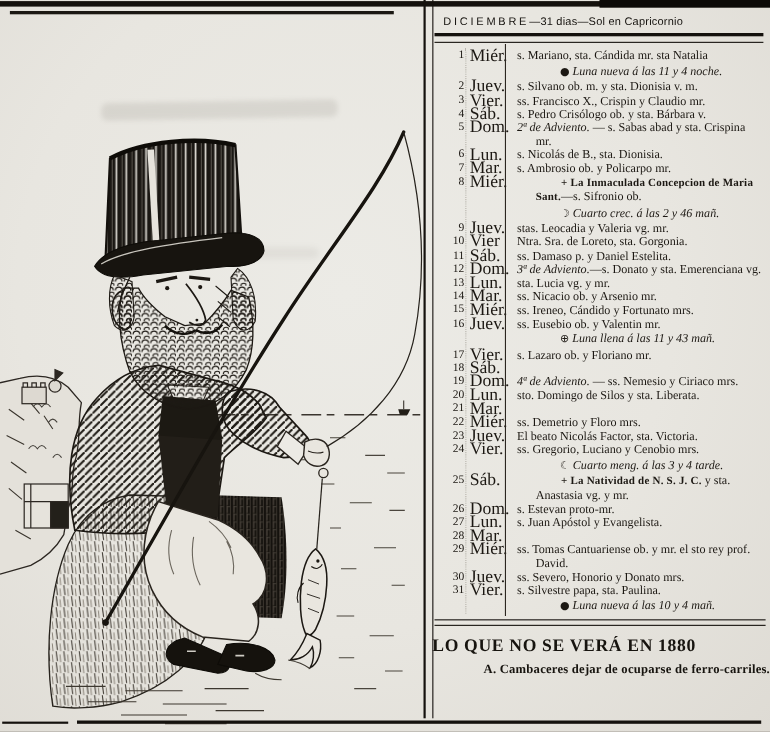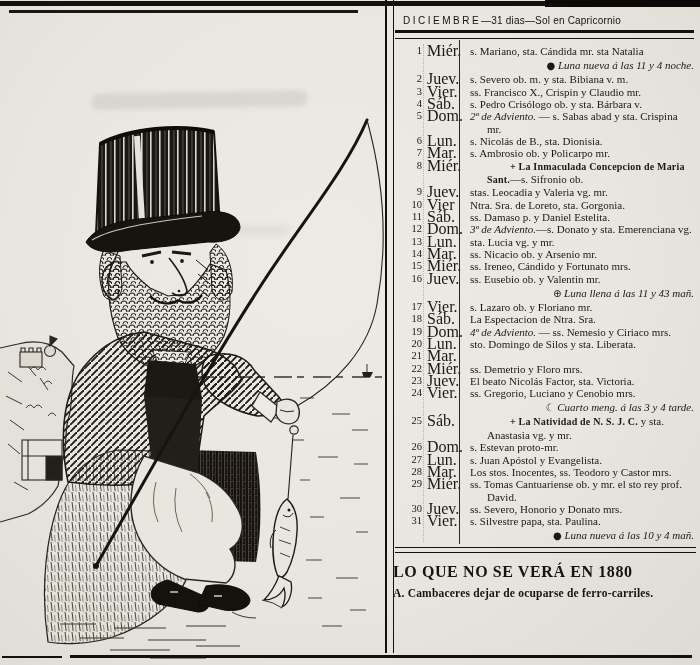--- a/index.html
+++ b/index.html
@@ -36,27 +36,27 @@
   .num-rule{position:absolute;left:30px;top:0;bottom:0;width:0;border-left:1px dotted #8f8a80;opacity:.55;}
   .cal-row{display:flex;}
   .d-num{width:21px;text-align:right;font-size:10.5px;flex:none;}
   .d-wd{width:34px;padding-left:5px;font-size:16px;flex:none;}
   .d-txt{flex:1;padding:0 2px 0 26px;text-indent:-17px;}
   .seg-n{}
   .seg-i{font-style:italic;text-align:right;}
   .seg-b{font-weight:700;font-size:10px;letter-spacing:.2px;margin-left:40px;}
   .seg-right{float:right;font-weight:700;font-size:10.8px;letter-spacing:.4px;}
   .moon-row{margin:1.5px 0 1px;}
-  .moon-line{padding-left:24px;text-indent:0;font-style:italic;text-align:right;}
+  .moon-line{padding-left:48px;text-indent:0;font-style:italic;}
   .moon-sym{font-family:"DejaVu Sans", sans-serif;font-style:normal;font-size:10px;}
   .foot-rule{height:4px;border-top:1.6px solid #14110d;border-bottom:1.1px solid #14110d;
              margin:5px 4px 0 2px;}
   .footer-heading{margin-top:10px;font-weight:700;font-size:16px;
                   letter-spacing:.6px;color:#17140f;}
-  .footer-line{margin-top:6px;text-align:left;font-weight:700;font-size:11.5px;
+  .footer-line{margin-top:6px;text-align:right;font-weight:700;font-size:11.5px;
                letter-spacing:.2px;color:#17140f;}
 </style>
 </head>
 <body>
 
 <div class="page">
 
   <div class="top-rule"></div>
   <div class="top-rule-heavy"></div>
   <div class="top-rule-2"></div>
@@ -222,21 +222,21 @@
           <span class="d-txt"><span class="seg-n">s. Mariano, sta. Cándida mr. sta Natalia</span></span>
         </div>
         <div class="cal-row moon-row">
           <span class="d-num"></span>
           <span class="d-wd"></span>
           <span class="d-txt moon-line"><span class="moon-sym">●</span><span class="moon-txt"> Luna nueva á las 11 y 4 noche.</span></span>
         </div>
         <div class="cal-row">
           <span class="d-num">2</span>
           <span class="d-wd">Juev.</span>
-          <span class="d-txt"><span class="seg-n">s. Severo ob. m. y sta. Bibiana v. m.</span></span>
+          <span class="d-txt"><span class="seg-n">s. Silvano ob. m. y sta. Dionisia v. m.</span></span>
         </div>
         <div class="cal-row">
           <span class="d-num">3</span>
           <span class="d-wd">Vier.</span>
           <span class="d-txt"><span class="seg-n">ss. Francisco X., Crispin y Claudio mr.</span></span>
         </div>
         <div class="cal-row">
           <span class="d-num">4</span>
           <span class="d-wd">Sáb.</span>
           <span class="d-txt"><span class="seg-n">s. Pedro Crisólogo ob. y sta. Bárbara v.</span></span>
@@ -253,20 +253,25 @@
         </div>
         <div class="cal-row">
           <span class="d-num">7</span>
           <span class="d-wd">Mar.</span>
           <span class="d-txt"><span class="seg-n">s. Ambrosio ob. y Policarpo mr.</span></span>
         </div>
         <div class="cal-row">
           <span class="d-num">8</span>
           <span class="d-wd">Miér.</span>
           <span class="d-txt"><span class="seg-b">+ La Inmaculada Concepcion de Maria Sant.</span><span class="seg-n">—s. Sifronio ob.</span></span>
+        </div>
+        <div class="cal-row moon-row">
+          <span class="d-num"></span>
+          <span class="d-wd"></span>
+          <span class="d-txt moon-line"><span class="moon-sym">☽</span><span class="moon-txt"> Cuarto crec. á las 2 y 46 mañ.</span></span>
         </div>
         <div class="cal-row">
           <span class="d-num">9</span>
           <span class="d-wd">Juev.</span>
           <span class="d-txt"><span class="seg-n">stas. Leocadia y Valeria vg. mr.</span></span>
         </div>
         <div class="cal-row">
           <span class="d-num">10</span>
           <span class="d-wd">Vier</span>
           <span class="d-txt"><span class="seg-n">Ntra. Sra. de Loreto, sta. Gorgonia.</span></span>
@@ -307,21 +312,20 @@
           <span class="d-txt moon-line"><span class="moon-sym">⊕</span><span class="moon-txt"> Luna llena á las 11 y 43 mañ.</span></span>
         </div>
         <div class="cal-row">
           <span class="d-num">17</span>
           <span class="d-wd">Vier.</span>
           <span class="d-txt"><span class="seg-n">s. Lazaro ob. y Floriano mr.</span></span>
         </div>
         <div class="cal-row">
           <span class="d-num">18</span>
           <span class="d-wd">Sáb.</span>
-          <span class="d-txt"><span class="seg-n">La Espectacion de Ntra. Sra.</span></span>
         </div>
         <div class="cal-row">
           <span class="d-num">19</span>
           <span class="d-wd">Dom.</span>
           <span class="d-txt"><span class="seg-i">4ª de Adviento.</span><span class="seg-n"> — ss. Nemesio y Ciriaco mrs.</span></span>
         </div>
         <div class="cal-row">
           <span class="d-num">20</span>
           <span class="d-wd">Lun.</span>
           <span class="d-txt"><span class="seg-n">sto. Domingo de Silos y sta. Liberata.</span></span>
@@ -361,21 +365,20 @@
           <span class="d-txt"><span class="seg-n">s. Estevan proto-mr.</span></span>
         </div>
         <div class="cal-row">
           <span class="d-num">27</span>
           <span class="d-wd">Lun.</span>
           <span class="d-txt"><span class="seg-n">s. Juan Apóstol y Evangelista.</span></span>
         </div>
         <div class="cal-row">
           <span class="d-num">28</span>
           <span class="d-wd">Mar.</span>
-          <span class="d-txt"><span class="seg-n">Los stos. Inocentes, ss. Teodoro y Castor mrs.</span></span>
         </div>
         <div class="cal-row">
           <span class="d-num">29</span>
           <span class="d-wd">Miér.</span>
           <span class="d-txt"><span class="seg-n">ss. Tomas Cantuariense ob. y mr. el sto rey prof. David.</span></span>
         </div>
         <div class="cal-row">
           <span class="d-num">30</span>
           <span class="d-wd">Juev.</span>
           <span class="d-txt"><span class="seg-n">ss. Severo, Honorio y Donato mrs.</span></span>

